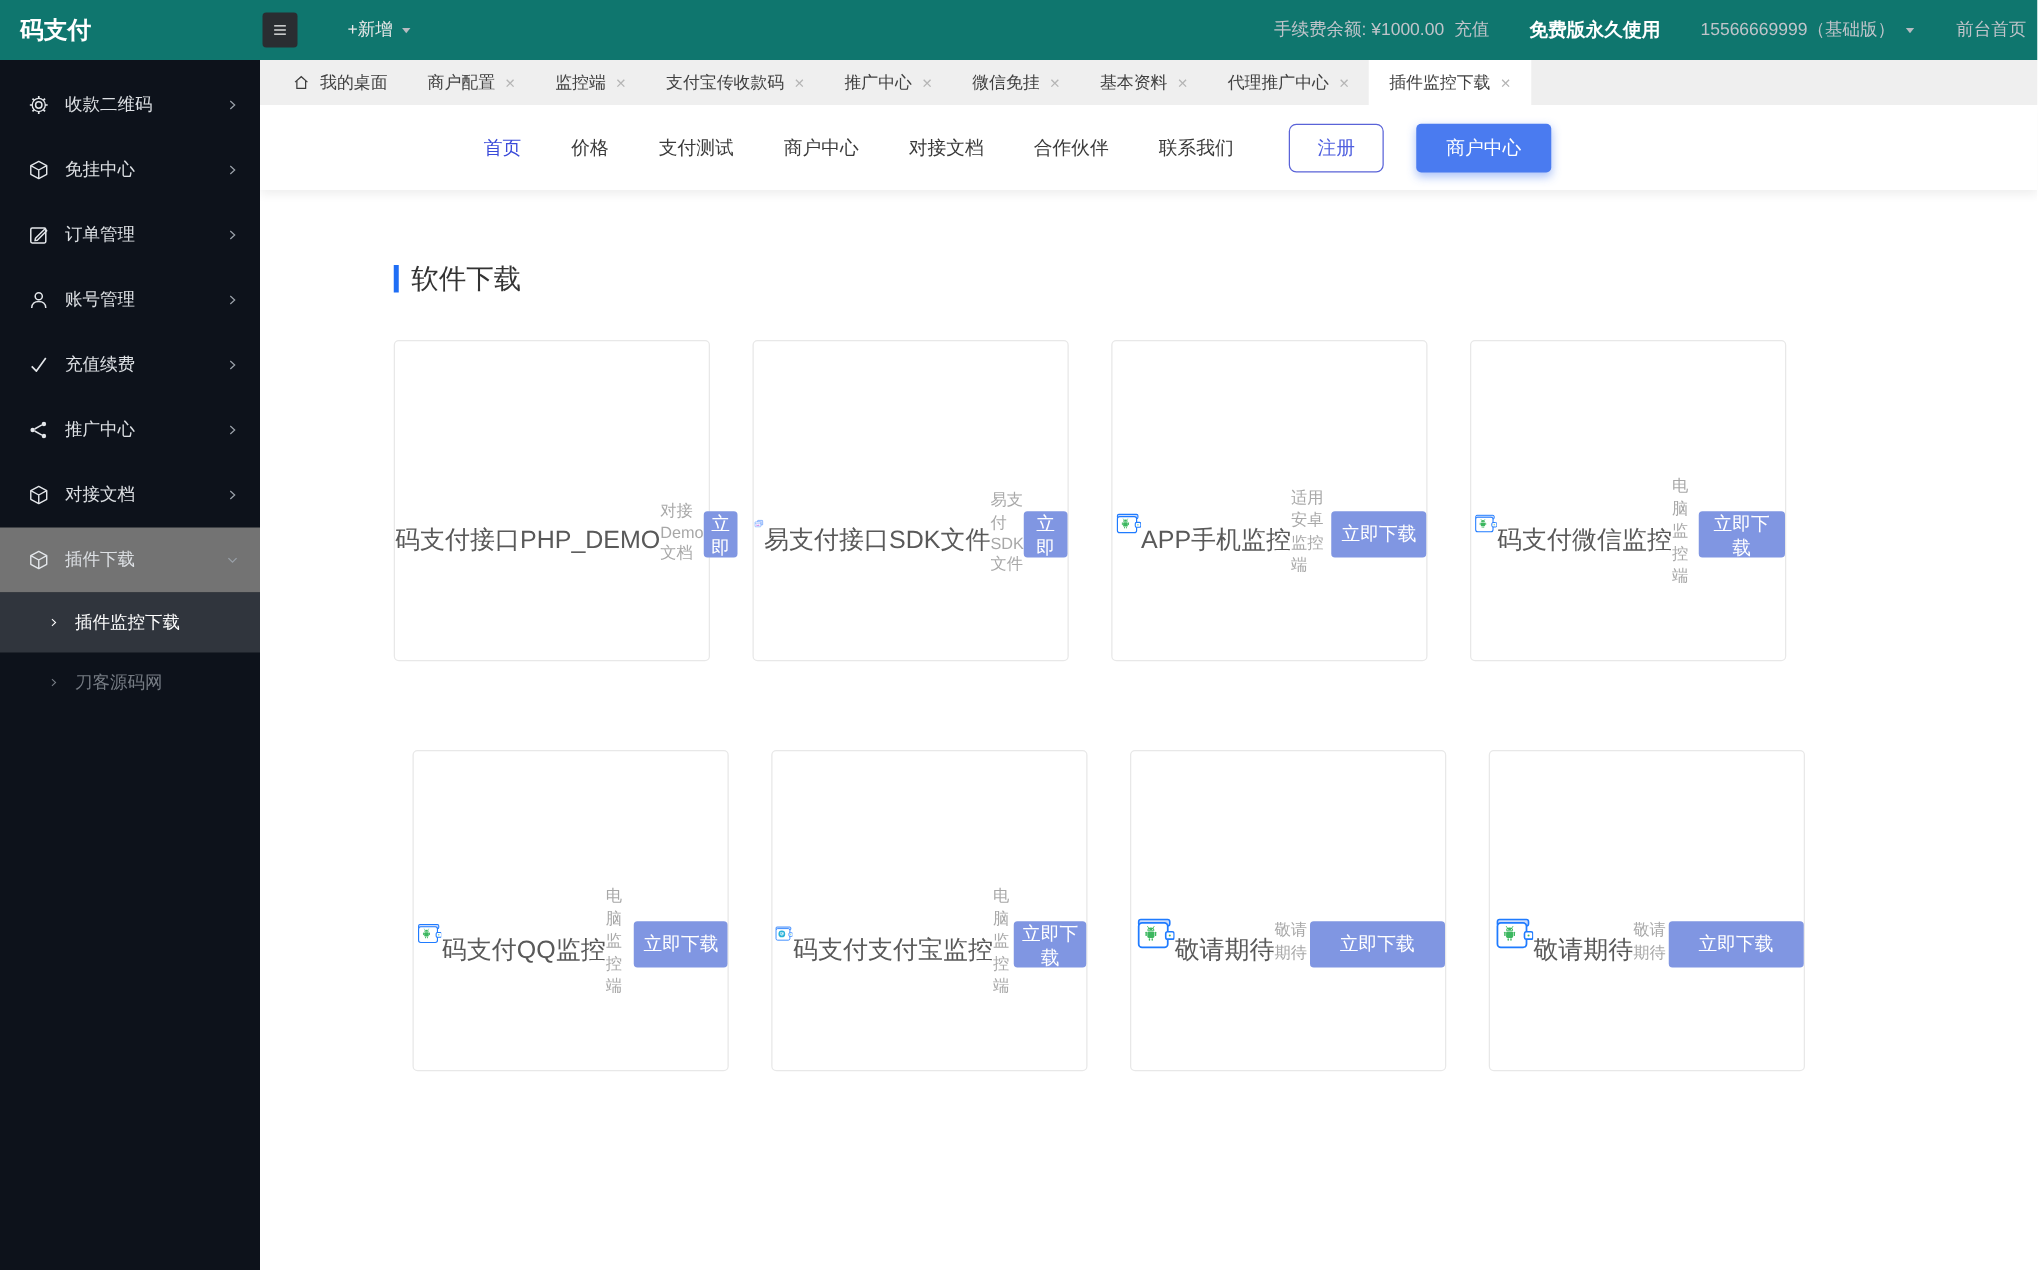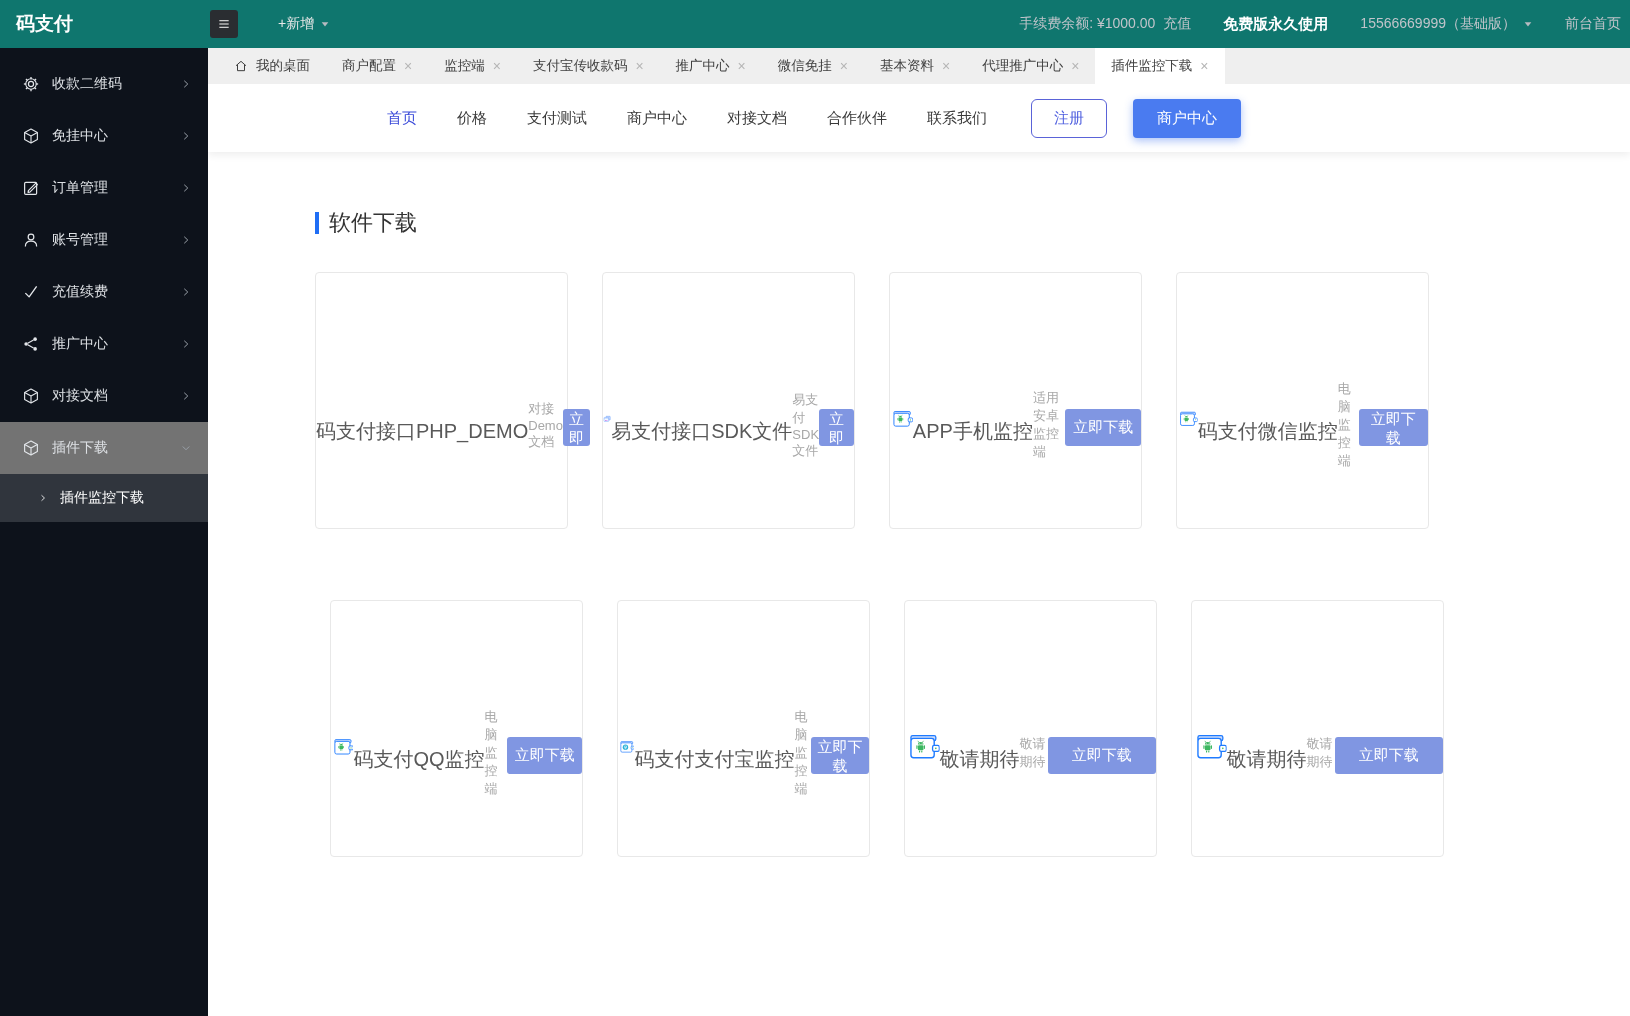--- a/index.html
+++ b/index.html
@@ -329,20 +329,28 @@
           </span>
       </div>
       <div class="sub-item active">
         <span class="scaret">
             <svg>
               <use href="#i-chevr"></use>
             </svg>
           </span>
         <span>插件监控下载</span>
       </div>
+      <div class="sub-item">
+        <span class="scaret">
+            <svg>
+              <use href="#i-chevr"></use>
+            </svg>
+          </span>
+        <span>刀客源码网</span>
+      </div>
     </aside>
 
     <div class="main">
 
       <div class="tabbar">
         <div class="tab">
           <span class="thome">
               <svg>
                 <use href="#i-home"></use>
               </svg>

